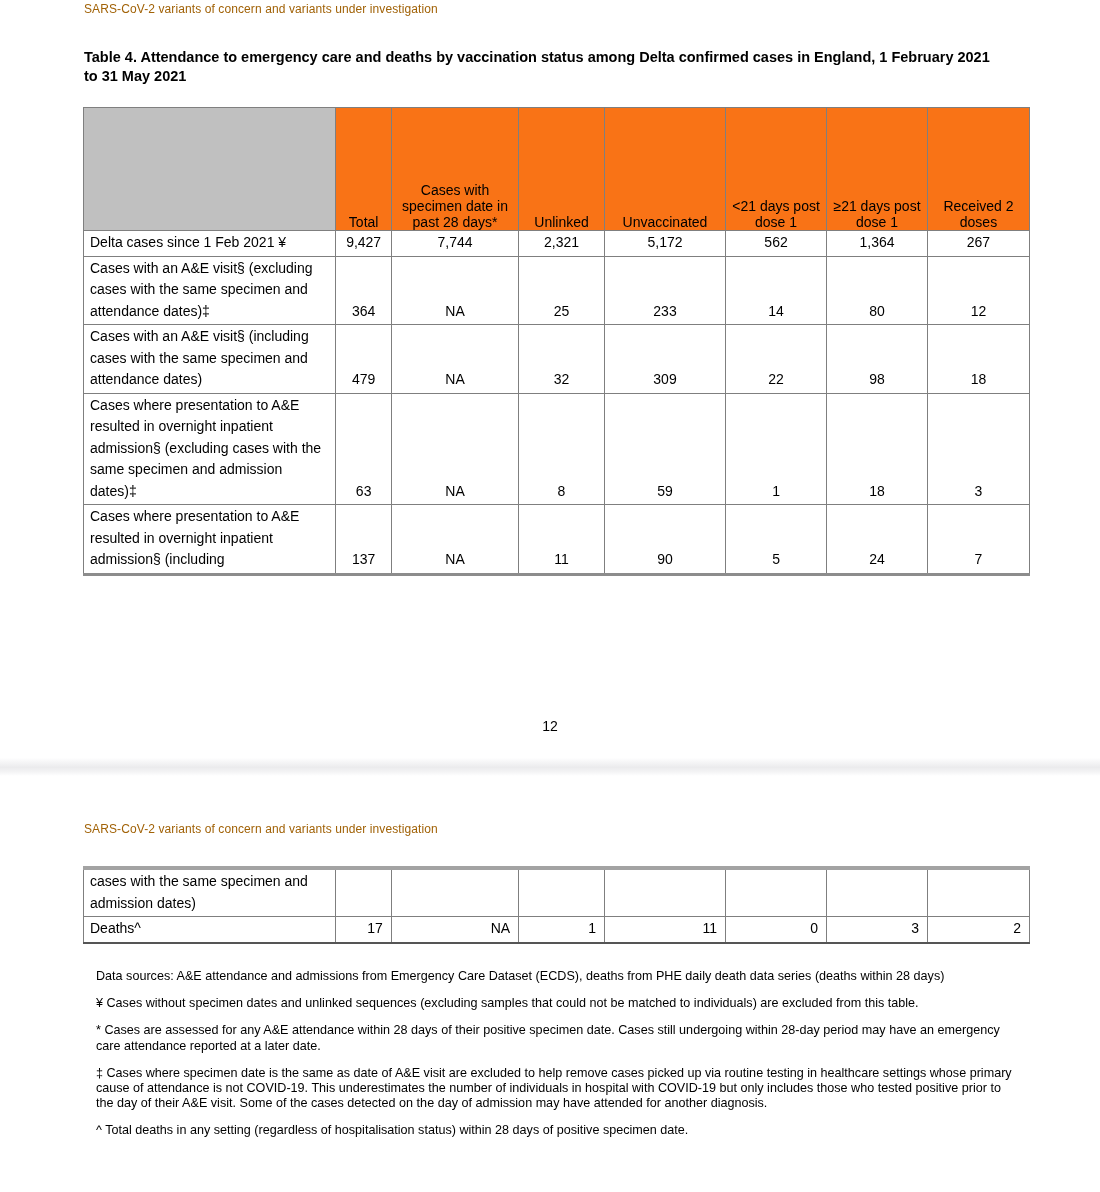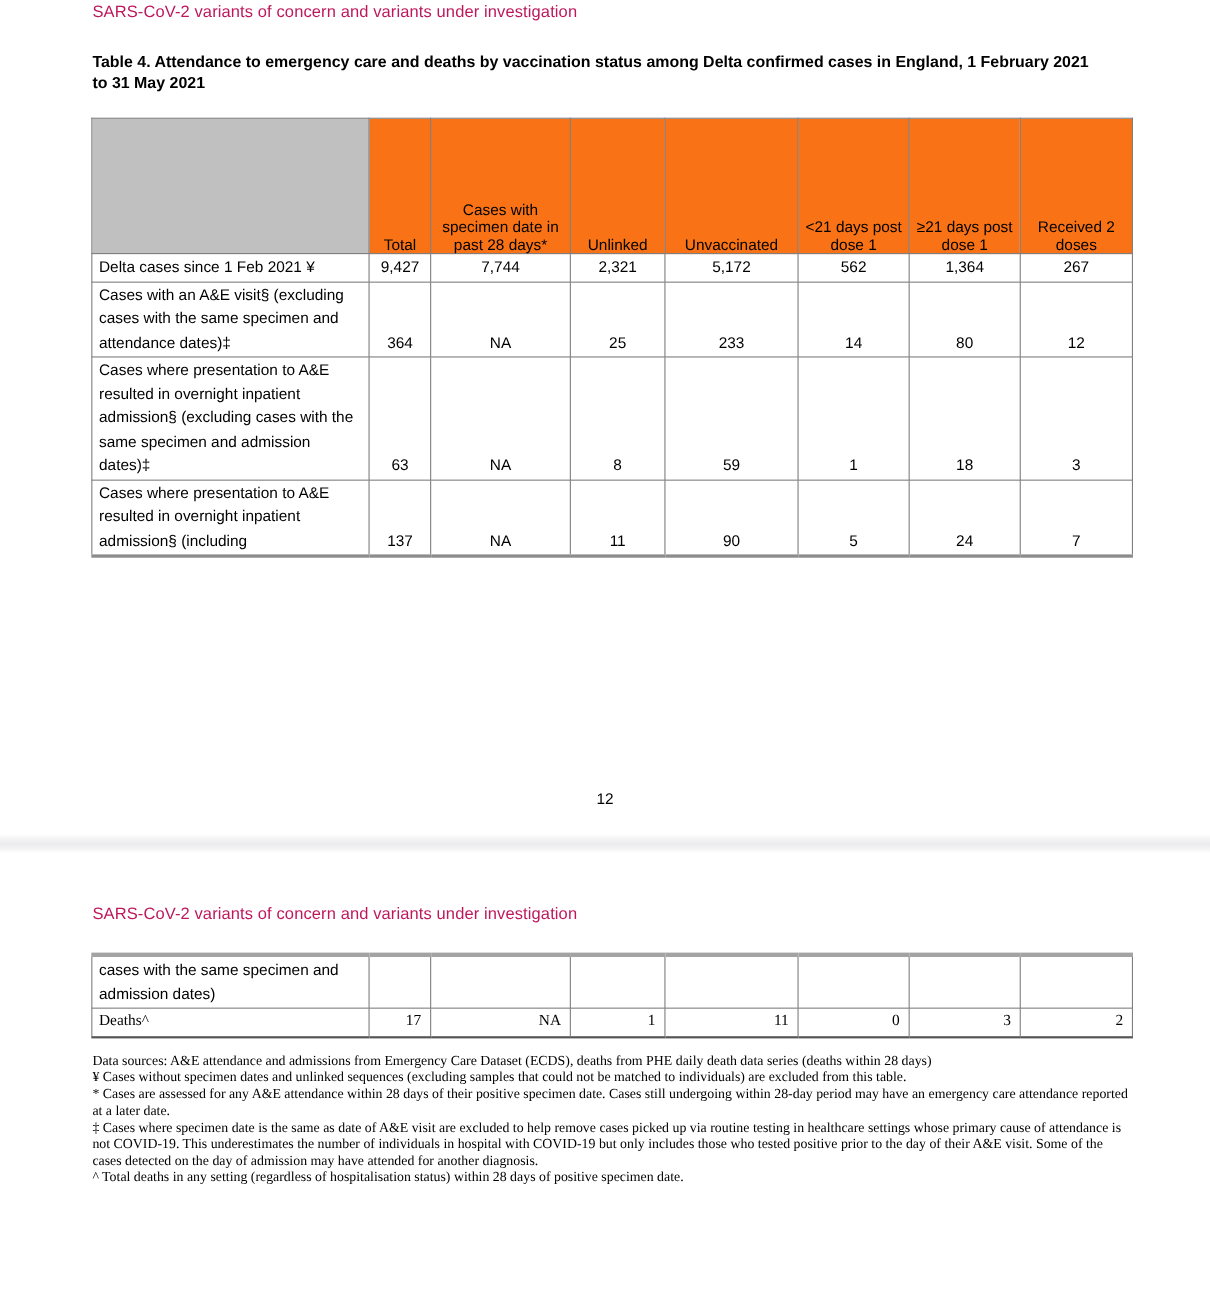--- a/index.html
+++ b/index.html
@@ -19,22 +19,22 @@
   .page {
     position: relative;
     width: 1100px;
     box-sizing: border-box;
   }
 
   
   .running-header {
     position: absolute;
     left: 84px;
-    font-size: 15px;
-    color: #be185d;
+    font-size: 12px;
+    color: #a16207;
     letter-spacing: 0.1px;
     white-space: nowrap;
   }
   #running-header-1 { top: 2px; }
   #running-header-2 { top: 822px; }
 
   
   .table-caption {
     position: absolute;
     left: 84px;
@@ -117,21 +117,20 @@
   
   #table-page-1 tbody tr:last-child td {
     border-bottom: 3px solid #8c8c8c;
   }
   
   #table-page-2 tbody tr:first-child td {
     border-top: 4px solid #a3a3a3;
   }
   #table-page-2 tbody tr:last-child td {
     border-bottom: 2px solid #555555;
-    font-family: Liberation Serif, serif;
   }
 
   
   .page-number {
     position: absolute;
     left: 0;
     top: 718px;
     width: 1100px;
     text-align: center;
     font-size: 14px;
@@ -155,23 +154,22 @@
   
   .footnotes {
     position: absolute;
     left: 84px;
     top: 957px;
     width: 948px;
     font-size: 12.6px;
     line-height: 15.2px;
   }
   .footnotes p {
-    margin: 0;
+    margin: 12px;
     padding: 0;
-    font-family: Liberation Serif, serif;
   }
 </style>
 </head>
 <body>
 
 <div class="page">
 
   <div class="running-header" id="running-header-1">SARS-CoV-2 variants of concern and variants under investigation</div>
 
   <div class="table-caption">Table 4. Attendance to emergency care and deaths by vaccination status among Delta confirmed cases in England, 1 February 2021 to 31 May 2021</div>
@@ -214,20 +212,30 @@
         <td class="rowlabel">Cases with an A&amp;E visit§ (excluding cases with the same specimen and attendance dates)‡</td>
         <td class="num">364</td>
         <td class="num">NA</td>
         <td class="num">25</td>
         <td class="num">233</td>
         <td class="num">14</td>
         <td class="num">80</td>
         <td class="num">12</td>
       </tr>
       <tr>
+        <td class="rowlabel">Cases with an A&amp;E visit§ (including cases with the same specimen and attendance dates)</td>
+        <td class="num">479</td>
+        <td class="num">NA</td>
+        <td class="num">32</td>
+        <td class="num">309</td>
+        <td class="num">22</td>
+        <td class="num">98</td>
+        <td class="num">18</td>
+      </tr>
+      <tr>
         <td class="rowlabel">Cases where presentation to A&amp;E resulted in overnight inpatient admission§ (excluding cases with the same specimen and admission dates)‡</td>
         <td class="num">63</td>
         <td class="num">NA</td>
         <td class="num">8</td>
         <td class="num">59</td>
         <td class="num">1</td>
         <td class="num">18</td>
         <td class="num">3</td>
       </tr>
       <tr>

